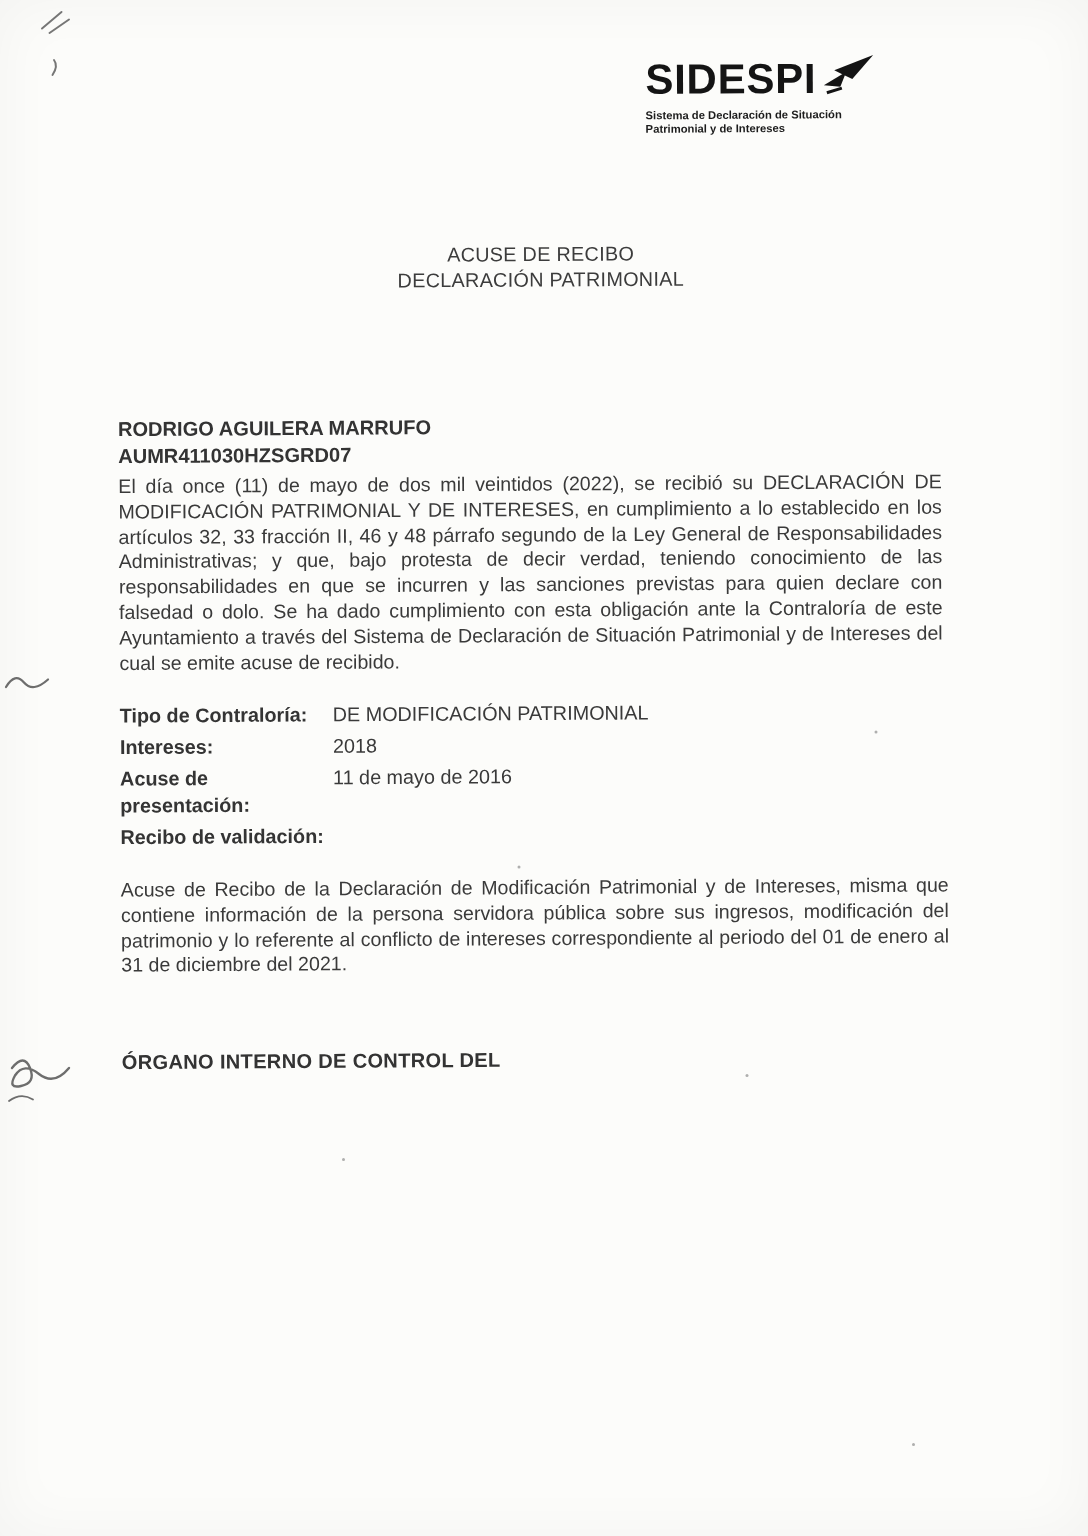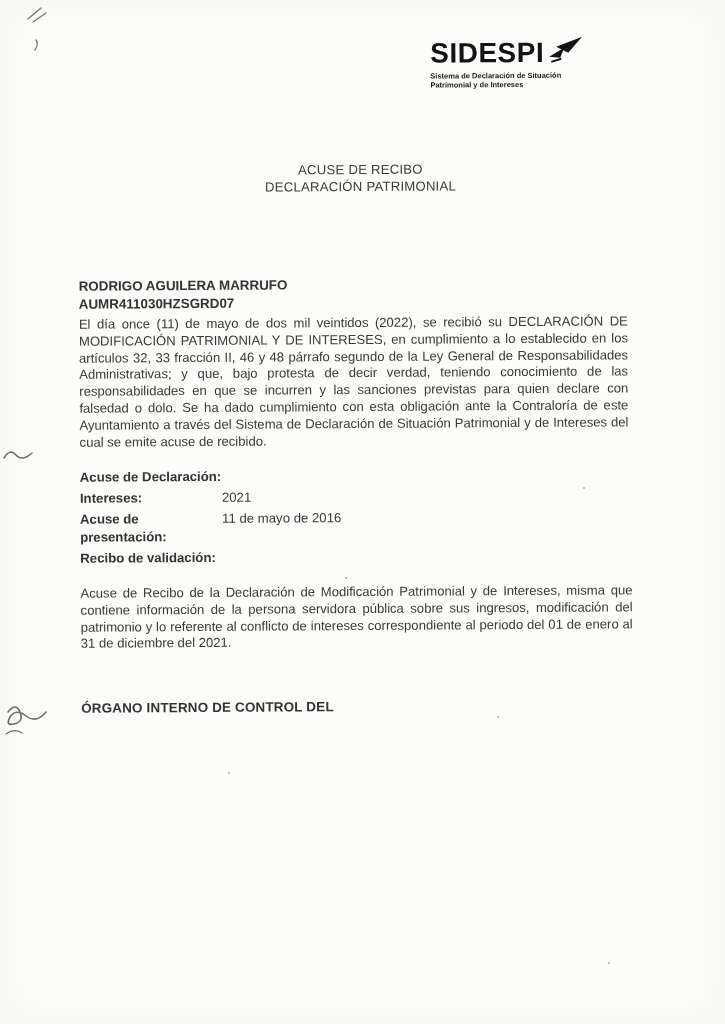--- a/index.html
+++ b/index.html
@@ -110,25 +110,26 @@
 
     <div class="recipient">
       <div>RODRIGO AGUILERA MARRUFO</div>
       <div>AUMR411030HZSGRD07</div>
     </div>
 
     <p class="para1">El día once (11) de mayo de dos mil veintidos (2022), se recibió su DECLARACIÓN DE MODIFICACIÓN PATRIMONIAL Y DE INTERESES, en cumplimiento a lo establecido en los artículos 32, 33 fracción II, 46 y 48 párrafo segundo de la Ley General de Responsabilidades Administrativas; y que, bajo protesta de decir verdad, teniendo conocimiento de las responsabilidades en que se incurren y las sanciones previstas para quien declare con falsedad o dolo. Se ha dado cumplimiento con esta obligación ante la Contraloría de este Ayuntamiento a través del Sistema de Declaración de Situación Patrimonial y de Intereses del cual se emite acuse de recibido.</p>
 
     <div class="fields">
       <div class="field-row">
-        <span class="field-label">Acuse de Declaración:</span>
+        <span class="field-label">Tipo de Contraloría:</span>
+        <span class="field-value">DE MODIFICACIÓN PATRIMONIAL</span>
       </div>
       <div class="field-row">
         <span class="field-label">Intereses:</span>
-        <span class="field-value">2021</span>
+        <span class="field-value">2018</span>
       </div>
       <div class="field-row">
         <span class="field-label">Acuse de presentación:</span>
         <span class="field-value">11 de mayo de 2016</span>
       </div>
       <div class="field-row">
         <span class="field-label">Recibo de validación:</span>
       </div>
     </div>
 

